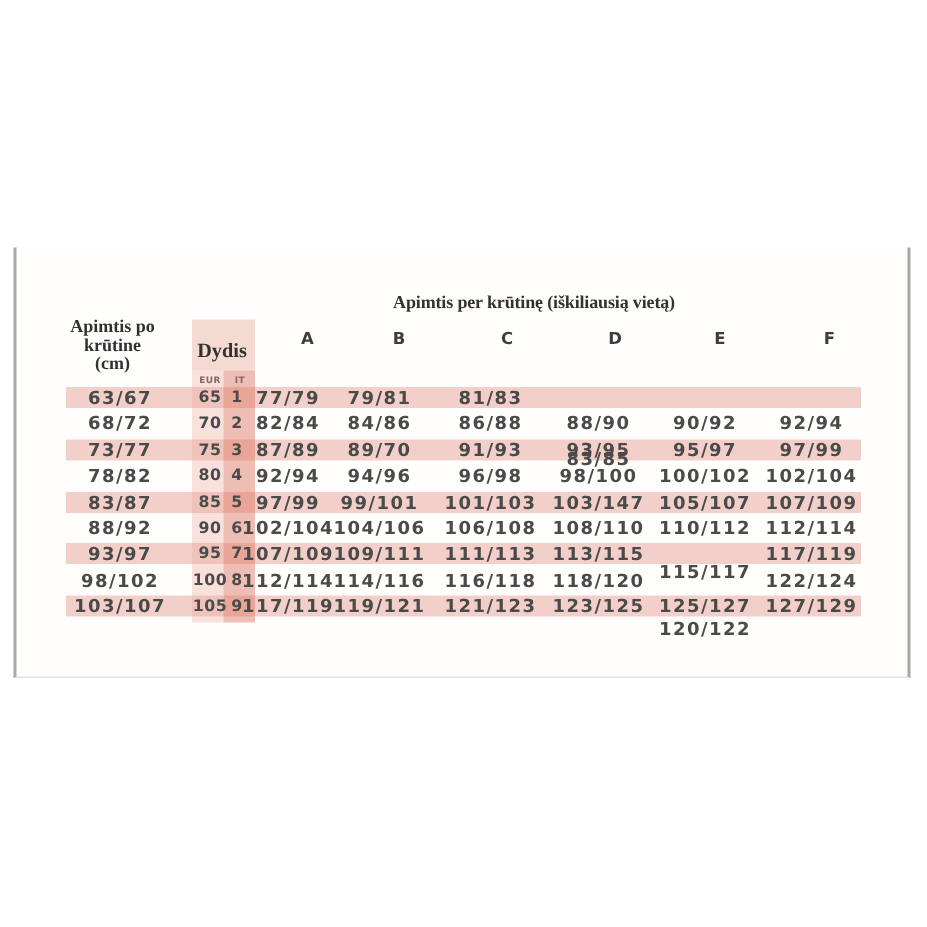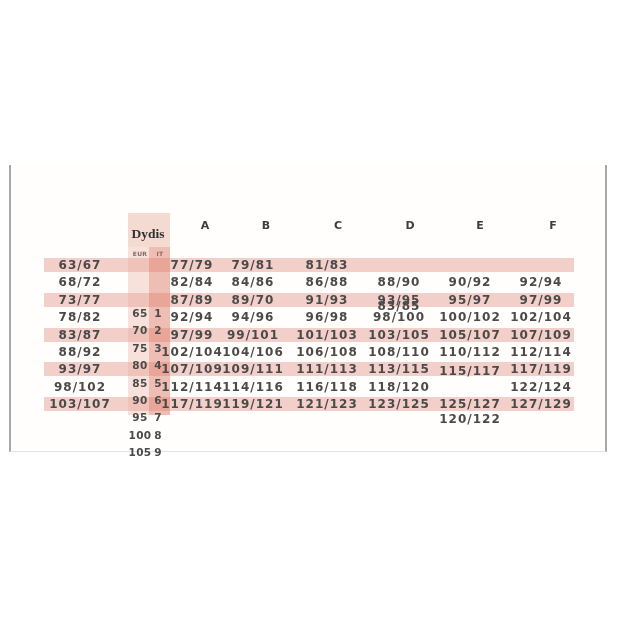--- a/index.html
+++ b/index.html
@@ -22,41 +22,47 @@
   .title { font-size:12px; letter-spacing:-0.1px; }
   .ub-head { font-size:12px; line-height:12.5px; text-align:center; }
   .size-head { font-size:13.5px; }
   .sub-lab { font-size:6px; font-weight:bold; color:#8a6660; letter-spacing:0.3px; }
   .cup-head { font-size:11px; font-weight:bold; color:#3d3d3d; }
   .cell {
     position:absolute; transform:translateX(-50%); white-space:nowrap;
     font-weight:bold; color:#4a4a4a; font-size:12px; line-height:14px;
     letter-spacing:1px;
   }
-  .cell.small { font-size:10.5px; letter-spacing:0.4px;margin-top:48px; }
+  .cell.small { font-size:10.5px; letter-spacing:0.4px; }
   .stripe, .colbox { position:absolute; }
 </style>
 </head>
 <body>
 
 <div class="frame"></div>
 
 <div class="layer" id="bg-layer">
     <div class="stripe" style="left: 44px; top: 258px; width: 530px; height: 14px; background: rgb(243, 207, 201);"></div>
     <div class="stripe" style="left: 44px; top: 292.8px; width: 530px; height: 14px; background: rgb(243, 207, 201);"></div>
     <div class="stripe" style="left: 44px; top: 327.6px; width: 530px; height: 14px; background: rgb(243, 207, 201);"></div>
     <div class="stripe" style="left: 44px; top: 362.4px; width: 530px; height: 14px; background: rgb(243, 207, 201);"></div>
     <div class="stripe" style="left: 44px; top: 397.2px; width: 530px; height: 14px; background: rgb(243, 207, 201);"></div>
     <div class="colbox" style="left: 128px; top: 213px; width: 42px; height: 34px; background: rgb(245, 218, 210);"></div>
     <div class="colbox" style="left: 128px; top: 247px; width: 21px; height: 168px; background: rgba(236, 177, 162, 0.38);"></div>
     <div class="colbox" style="left: 149px; top: 247px; width: 21px; height: 168px; background: rgba(220, 120, 98, 0.48);"></div>
   </div>
 
 <div class="layer">
+  <div class="abs serif title ctr" style="left:356px; top:194px;">Apimtis per krūtinę (iškiliausią vietą)</div>
 
+  <div class="abs serif ub-head ctr" style="left:75px; top:211px;">
+    <div>Apimtis po</div>
+    <div>krūtine</div>
+    <div>(cm)</div>
+  </div>
 
   <div class="abs serif size-head ctr" style="left:148px; top:226px;">Dydis</div>
 
   <div class="abs sub-lab ctr" style="left:140px; top:250px;">EUR</div>
   <div class="abs sub-lab ctr" style="left:160px; top:250px;">IT</div>
 </div>
 
 <div class="layer" id="rows-layer">
     <div class="abs cup-head ctr" style="left: 205px; top: 219px;">A</div>
     <div class="abs cup-head ctr" style="left: 266px; top: 219px;">B</div>
@@ -106,21 +112,21 @@
       <div class="cell" style="left: 470px; top: 0px;">100/102</div>
       <div class="cell" style="left: 541px; top: 0px;">102/104</div>
     </div>
     <div class="abs" style="left: 0px; top: 327.6px; width: 618px; height: 14px;">
       <div class="cell" style="left: 80px; top: 0px;">83/87</div>
       <div class="cell small" style="left: 140px; top: 0px;">85</div>
       <div class="cell small" style="left: 158px; top: 0px;">5</div>
       <div class="cell" style="left: 192px; top: 0px;">97/99</div>
       <div class="cell" style="left: 253px; top: 0px;">99/101</div>
       <div class="cell" style="left: 327px; top: 0px;">101/103</div>
-      <div class="cell" style="left: 399px; top: 0px;">103/105</div>
+      <div class="cell" style="left: 399px; top: 0px;">103/147</div>
       <div class="cell" style="left: 470px; top: 0px;">105/107</div>
       <div class="cell" style="left: 541px; top: 0px;">107/109</div>
     </div>
     <div class="abs" style="left: 0px; top: 345px; width: 618px; height: 14px;">
       <div class="cell" style="left: 80px; top: 0px;">88/92</div>
       <div class="cell small" style="left: 140px; top: 0px;">90</div>
       <div class="cell small" style="left: 158px; top: 0px;">6</div>
       <div class="cell" style="left: 192px; top: 0px;">102/104</div>
       <div class="cell" style="left: 253px; top: 0px;">104/106</div>
       <div class="cell" style="left: 327px; top: 0px;">106/108</div>
@@ -129,21 +135,21 @@
       <div class="cell" style="left: 541px; top: 0px;">112/114</div>
     </div>
     <div class="abs" style="left: 0px; top: 362.4px; width: 618px; height: 14px;">
       <div class="cell" style="left: 80px; top: 0px;">93/97</div>
       <div class="cell small" style="left: 140px; top: 0px;">95</div>
       <div class="cell small" style="left: 158px; top: 0px;">7</div>
       <div class="cell" style="left: 192px; top: 0px;">107/109</div>
       <div class="cell" style="left: 253px; top: 0px;">109/111</div>
       <div class="cell" style="left: 327px; top: 0px;">111/113</div>
       <div class="cell" style="left: 399px; top: 0px;">113/115</div>
-      <div class="cell" style="left: 470px; top: 2px;">115/117</div>
+      <div class="cell" style="left: 470px; top: 12px;">115/117</div>
       <div class="cell" style="left: 541px; top: 0px;">117/119</div>
     </div>
     <div class="abs" style="left: 0px; top: 379.8px; width: 618px; height: 14px;">
       <div class="cell" style="left: 80px; top: 0px;">98/102</div>
       <div class="cell small" style="left: 140px; top: 0px;">100</div>
       <div class="cell small" style="left: 158px; top: 0px;">8</div>
       <div class="cell" style="left: 192px; top: 0px;">112/114</div>
       <div class="cell" style="left: 253px; top: 0px;">114/116</div>
       <div class="cell" style="left: 327px; top: 0px;">116/118</div>
       <div class="cell" style="left: 399px; top: 0px;">118/120</div>

